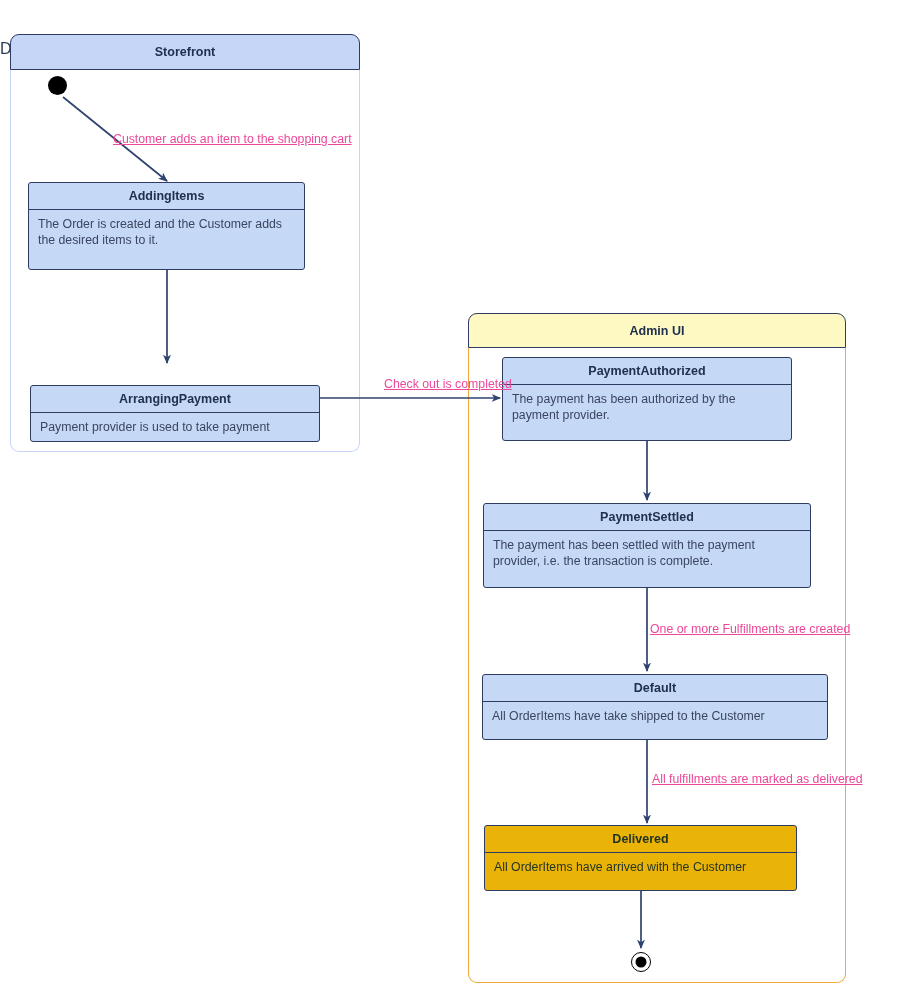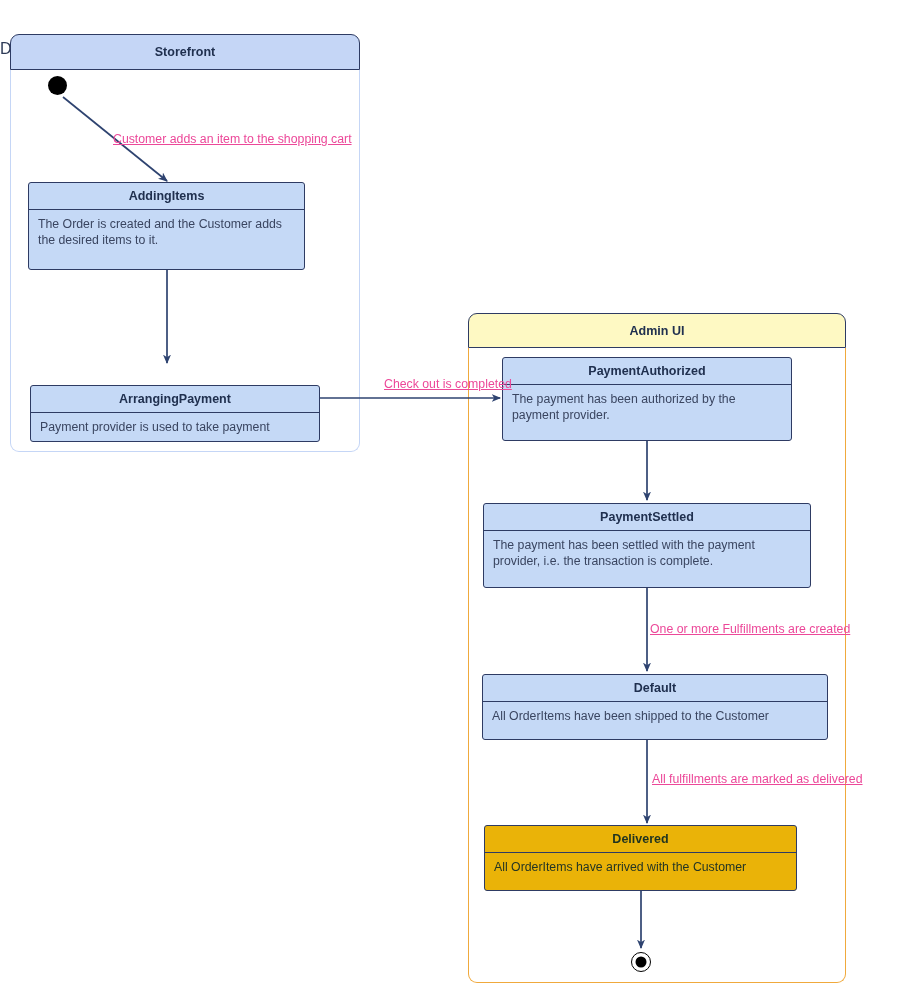--- a/index.html
+++ b/index.html
@@ -221,21 +221,21 @@
     <div class="state-desc">The payment has been authorized by the payment provider.</div>
   </div>
 
   <div class="state" style="left:483px; top:503px; width:328px; height:85px;">
     <div class="state-title">PaymentSettled</div>
     <div class="state-desc">The payment has been settled with the payment provider, i.e. the transaction is complete.</div>
   </div>
 
   <div class="state" style="left:482px; top:674px; width:346px; height:66px;">
     <div class="state-title">Default</div>
-    <div class="state-desc">All OrderItems have been shipped to the Customer</div>
+    <div class="state-desc">All OrderItems have take shipped to the Customer</div>
   </div>
 
   <div class="state green" style="left:484px; top:825px; width:313px; height:66px;">
     <div class="state-title">Delivered</div>
     <div class="state-desc">All OrderItems have arrived with the Customer</div>
   </div>
 
   <div class="edge-label" style="left:113px; top:132px;">Customer adds an item to the shopping cart</div>
 
   <div class="edge-label" style="left:336px; top:377px;margin-left:48px;">Check out is completed</div>

